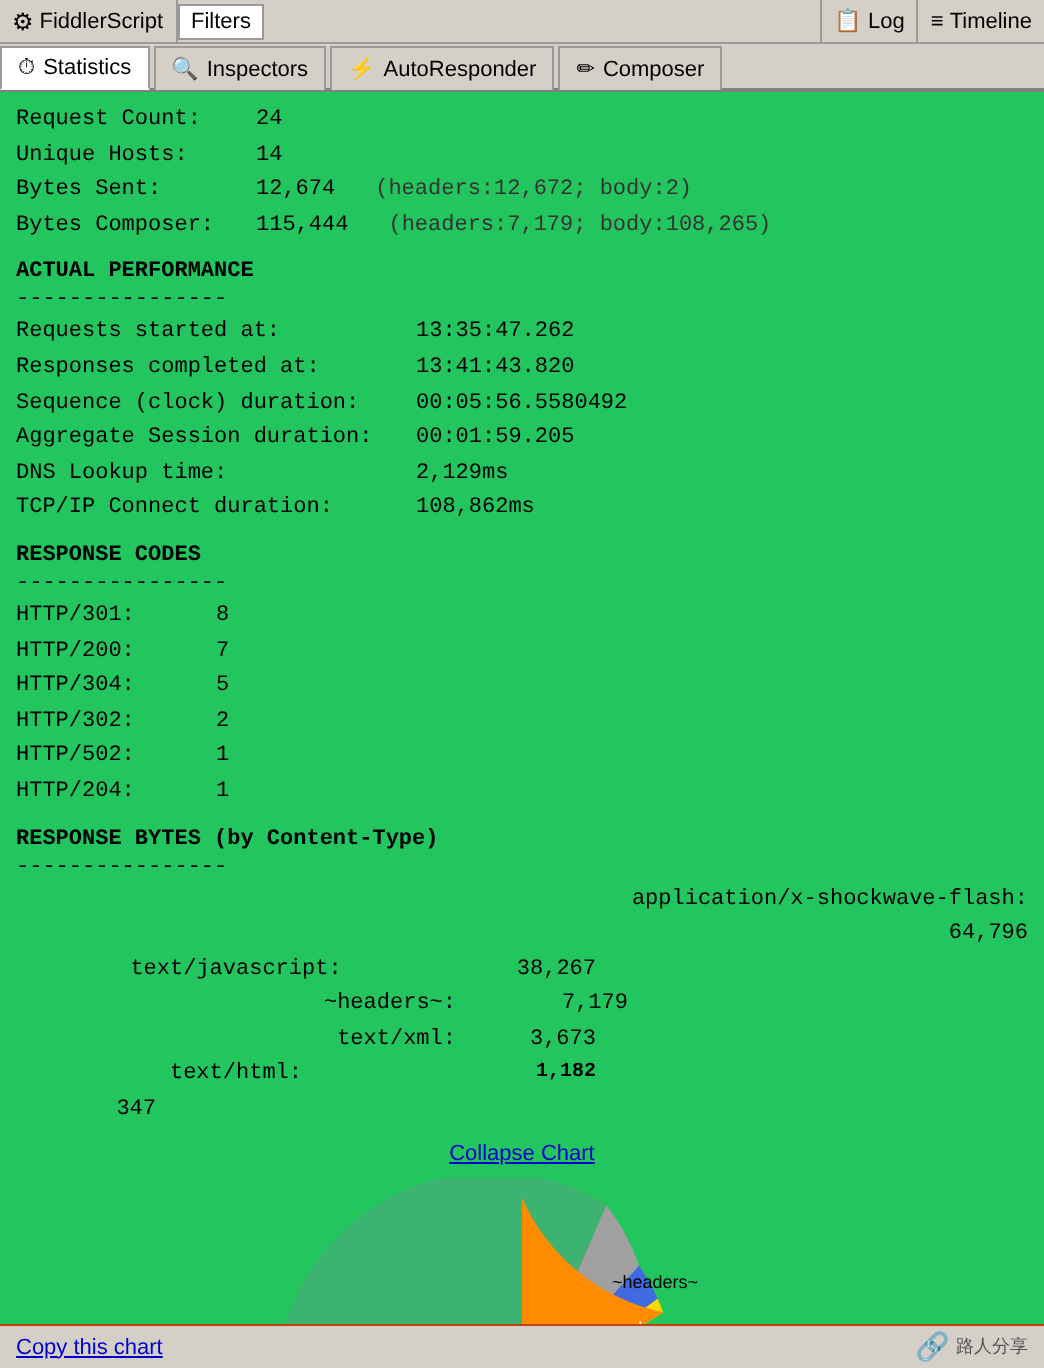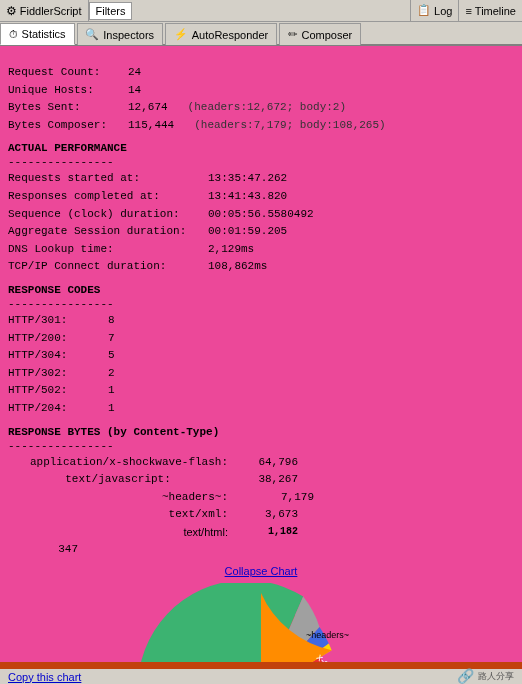--- a/index.html
+++ b/index.html
@@ -41,22 +41,22 @@
       border-bottom: 1px solid #fff;
       z-index: 1;
     }
     .tab-icon {
       margin-right: 4px;
       font-size: 11px;
     }
 
     
     .content {
-      background: #ec4899;
-      padding: 18px 8px;
+      background: #22c55e;
+      padding: 6px 8px;
       height: calc(684px - 46px);
       overflow-y: auto;
       overflow-x: hidden;
     }
 
     .stats-row {
       display: flex;
       line-height: 1.6;
     }
     .stats-label {
@@ -260,38 +260,38 @@
     </div>
     <div class="http-row">
       <span class="http-label">HTTP/204:</span>
       <span class="http-value">1</span>
     </div>
   </div>
 
   <div style="margin-top:8px;">
     <div class="section-header">RESPONSE BYTES (by Content-Type)</div>
     <div class="divider-line">----------------</div>
-    <div style="display:flex; line-height:1.6;">
+    <div style="display:flex; line-height:1.6;flex-direction:column;">
       <span style="min-width:220px; text-align:right; font-family:'Courier New',monospace; font-size:11px;">application/x-shockwave-flash:</span>
       <span style="min-width:70px; text-align:right; font-family:'Courier New',monospace; font-size:11px;">64,796</span>
     </div>
     <div style="display:flex; line-height:1.6;">
       <span style="min-width:220px; text-align:center; font-family:'Courier New',monospace; font-size:11px;">text/javascript:</span>
       <span style="min-width:70px; text-align:right; font-family:'Courier New',monospace; font-size:11px;">38,267</span>
     </div>
     <div style="display:flex; line-height:1.6;gap:16px;">
       <span style="min-width:220px; text-align:right; font-family:'Courier New',monospace; font-size:11px;">~headers~:</span>
       <span style="min-width:70px; text-align:right; font-family:'Courier New',monospace; font-size:11px;">7,179</span>
     </div>
     <div style="display:flex; line-height:1.6;">
       <span style="min-width:220px; text-align:right; font-family:'Courier New',monospace; font-size:11px;">text/xml:</span>
       <span style="min-width:70px; text-align:right; font-family:'Courier New',monospace; font-size:11px;">3,673</span>
     </div>
     <div style="display:flex; line-height:1.6;">
-      <span style="min-width:220px; text-align:right; font-family:Liberation Sans, sans-serif; font-size:11px;">text/html:</span>
+      <span style="min-width:220px; text-align:center; font-family:Liberation Mono, monospace; font-size:11px;">text/html:</span>
       <span style="min-width:70px; text-align:right; font-family:'Courier New',monospace; font-size:10px;font-weight:bold;">1,182</span>
     </div>
     <div style="display:flex; line-height:1.6;">
       <span style="min-width:70px; text-align:right; font-family:'Courier New',monospace; font-size:11px;">347</span>
     </div>
   </div>
 
   <div style="text-align:center; margin:6px 0;">
     <a class="collapse-link">Collapse Chart</a>
   </div>
@@ -332,19 +332,19 @@
       <text x="195" y="75" font-size="10" fill="white" font-family="Arial" transform="rotate(45, 195, 75)">x-shockwave-flash</text>
 
       <text x="185" y="55" font-size="9" fill="#000" font-family="Arial">~headers~</text>
 
       <text x="90" y="175" font-size="12" fill="white" font-family="Arial" font-weight="bold" transform="rotate(-55, 95, 165)">javascript</text>
     </svg>
   </div>
 
 </div>
 
-<div style="position:fixed; bottom:0; left:0; width:522px; height:22px; background:#d4d0c8; border-top:7px solid #c2410c; display:flex; align-items:center; padding:0 8px; justify-content:space-between;">
+<div style="position:fixed; bottom:0; left:0; width:522px; height:22px; background:#d4d0c8; border-top:1px solid #c2410c; display:flex; align-items:center; padding:0 8px; justify-content:space-between;">
   <a class="copy-link">Copy this chart</a>
   <div style="display:flex; align-items:center; gap:3px;">
     <span style="font-size:14px;">🔗</span>
     <span style="font-size:9px; color:#555; font-family:Arial;">路人分享</span>
   </div>
 </div>
 
 </body></html>

